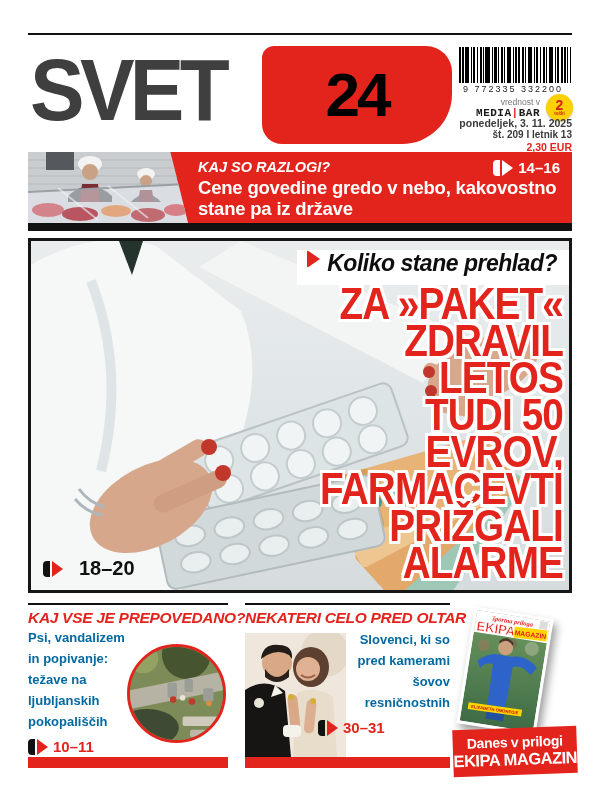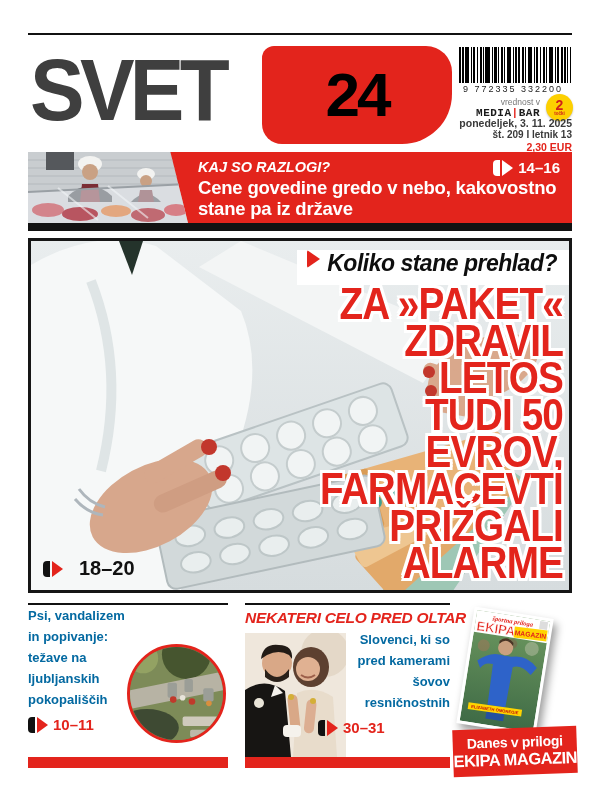--- a/index.html
+++ b/index.html
@@ -266,20 +266,21 @@
       <span class="pgicon dark">
           <span class="bar"></span>
           <span class="tri"></span>
         </span>
       <span>18–20</span>
     </div>
   </div>
 
   <div class="abs col col-left">
     <div class="rule"></div>
+    <div class="kicker-red">KAJ VSE JE PREPOVEDANO?</div>
     <div class="bl-line">Psi, vandalizem</div>
     <div class="bl-line">in popivanje:</div>
     <div class="bl-line">težave na</div>
     <div class="bl-line">ljubljanskih</div>
     <div class="bl-line">pokopališčih</div>
     <div class="badge-red">
       <span class="pgicon dark">
           <span class="bar"></span>
           <span class="tri"></span>
         </span>

